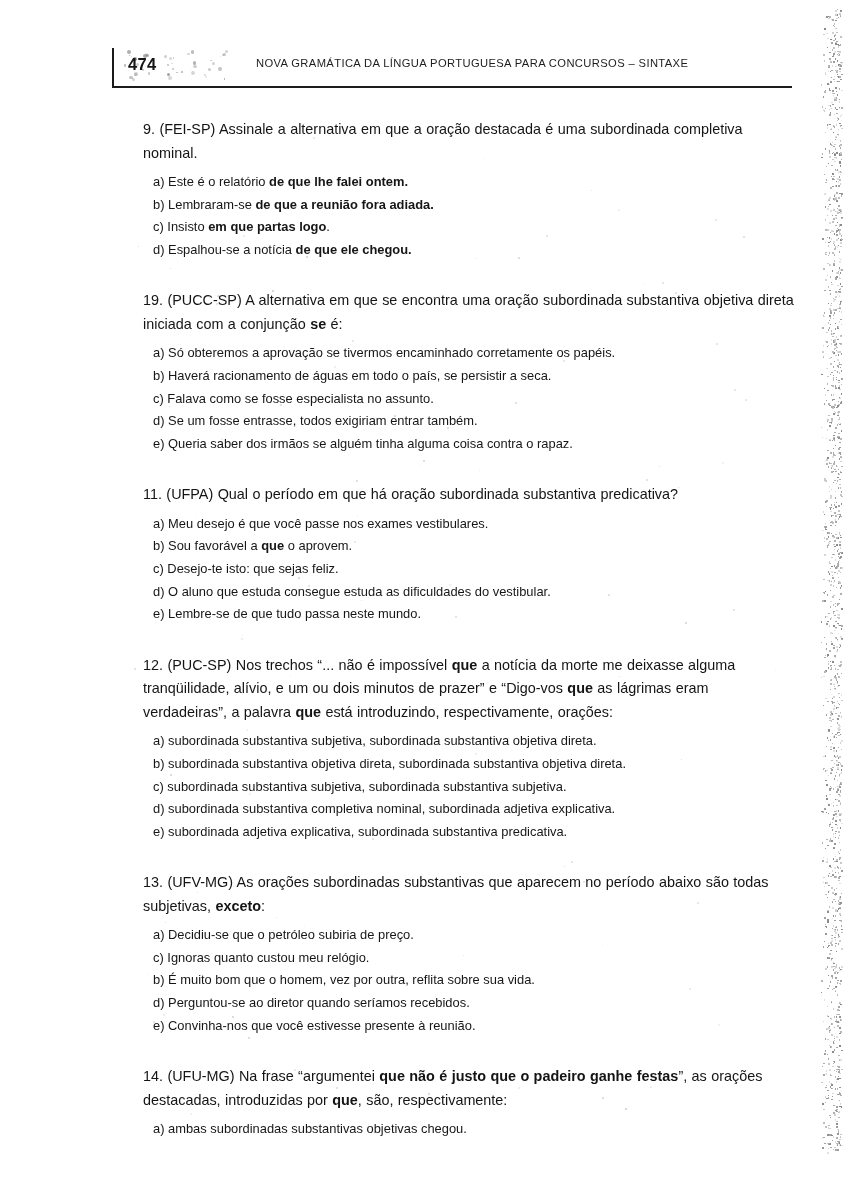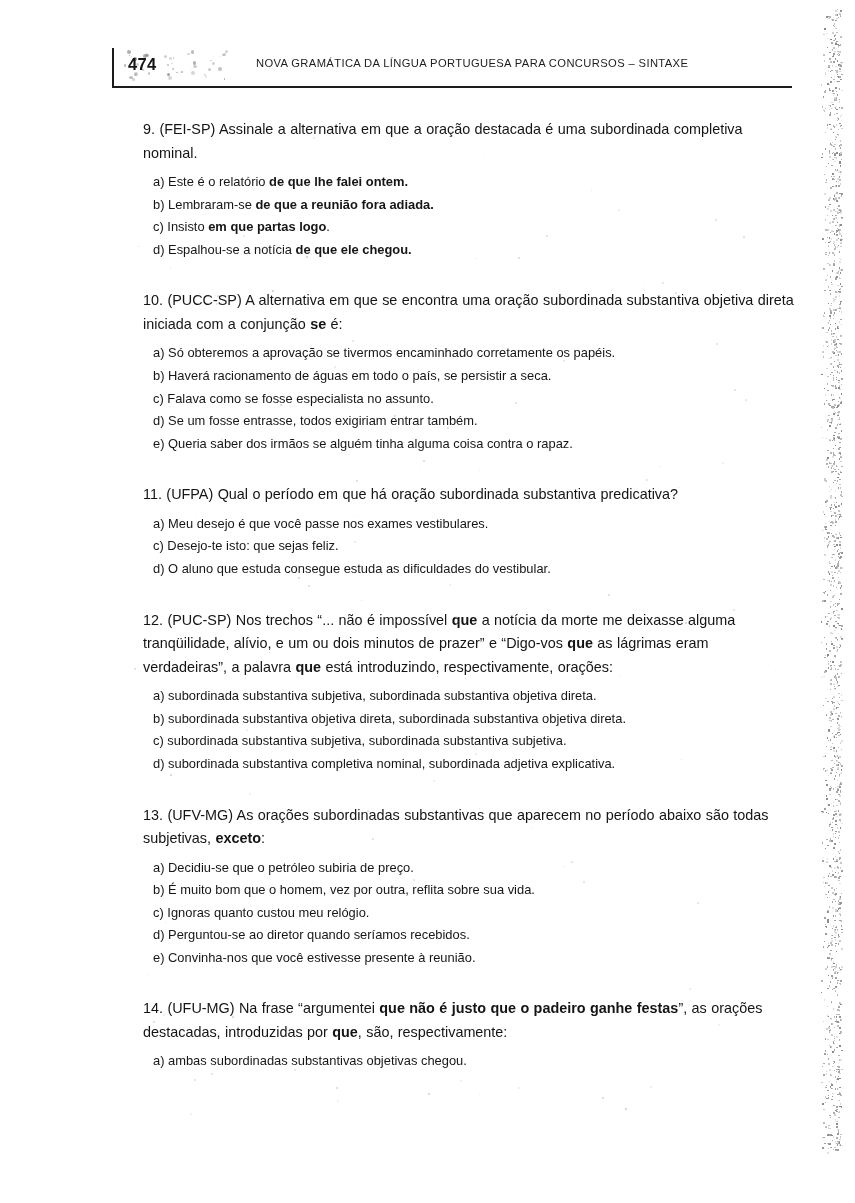--- a/index.html
+++ b/index.html
@@ -214,68 +214,71 @@
         <div class="opt"><span>b) Lembraram-se </span><b>de que a reunião fora adiada.</b></div>
         <div class="opt"><span>c) Insisto </span><b>em que partas logo</b><span>.</span></div>
         <div class="opt"><span>d) Espalhou-se a notícia </span><b>de que ele chegou.</b></div>
       </div>
     </div>
 
     <div class="gap-md"></div>
 
     <div class="qblock">
       <div class="stem">
-        <span>10. (PUCC-SP) A alternativa em que se encontra uma oração subordinada substantiva objetiva direta iniciada com a conjunção </span><b>se</b><span> é:</span>
+        <span>19. (PUCC-SP) A alternativa em que se encontra uma oração subordinada substantiva objetiva direta iniciada com a conjunção </span><b>se</b><span> é:</span>
       </div>
       <div class="options">
         <div class="opt">a) Só obteremos a aprovação se tivermos encaminhado corretamente os papéis.</div>
         <div class="opt">b) Haverá racionamento de águas em todo o país, se persistir a seca.</div>
         <div class="opt">c) Falava como se fosse especialista no assunto.</div>
         <div class="opt">d) Se um fosse entrasse, todos exigiriam entrar também.</div>
         <div class="opt">e) Queria saber dos irmãos se alguém tinha alguma coisa contra o rapaz.</div>
       </div>
     </div>
 
     <div class="gap-md"></div>
 
     <div class="qblock">
       <div class="stem">
         <span>11. (UFPA) Qual o período em que há oração subordinada substantiva predicativa?</span>
       </div>
       <div class="options">
         <div class="opt">a) Meu desejo é que você passe nos exames vestibulares.</div>
+        <div class="opt"><span>b) Sou favorável a </span><b>que</b><span> o aprovem.</span></div>
         <div class="opt">c) Desejo-te isto: que sejas feliz.</div>
         <div class="opt">d) O aluno que estuda consegue estuda as dificuldades do vestibular.</div>
+        <div class="opt">e) Lembre-se de que tudo passa neste mundo.</div>
       </div>
     </div>
 
     <div class="gap-md"></div>
 
     <div class="qblock">
       <div class="stem narrow">
         <span>12. (PUC-SP) Nos trechos “... não é impossível </span><b>que</b><span> a notícia da morte me deixasse alguma tranqüilidade, alívio, e um ou dois minutos de prazer” e “Digo-vos </span><b>que</b><span> as lágrimas eram verdadeiras”, a palavra </span><b>que</b><span> está introduzindo, respectivamente, orações:</span>
       </div>
       <div class="options">
         <div class="opt">a) subordinada substantiva subjetiva, subordinada substantiva objetiva direta.</div>
         <div class="opt">b) subordinada substantiva objetiva direta, subordinada substantiva objetiva direta.</div>
         <div class="opt">c) subordinada substantiva subjetiva, subordinada substantiva subjetiva.</div>
         <div class="opt">d) subordinada substantiva completiva nominal, subordinada adjetiva explicativa.</div>
+        <div class="opt">e) subordinada adjetiva explicativa, subordinada substantiva predicativa.</div>
       </div>
     </div>
 
     <div class="gap-md"></div>
 
     <div class="qblock">
       <div class="stem">
         <span>13. (UFV-MG) As orações subordinadas substantivas que aparecem no período abaixo são todas subjetivas, </span><b>exceto</b><span>:</span>
       </div>
       <div class="options">
         <div class="opt">a) Decidiu-se que o petróleo subiria de preço.</div>
+        <div class="opt">c) Ignoras quanto custou meu relógio.</div>
         <div class="opt">b) É muito bom que o homem, vez por outra, reflita sobre sua vida.</div>
-        <div class="opt">c) Ignoras quanto custou meu relógio.</div>
         <div class="opt">d) Perguntou-se ao diretor quando seríamos recebidos.</div>
         <div class="opt">e) Convinha-nos que você estivesse presente à reunião.</div>
       </div>
     </div>
 
     <div class="gap-md"></div>
 
     <div class="qblock">
       <div class="stem">
         <span>14. (UFU-MG) Na frase “argumentei </span><b>que não é justo que o padeiro ganhe festas</b><span>”, as orações destacadas, introduzidas por </span><b>que</b><span>, são, respectivamente:</span>

